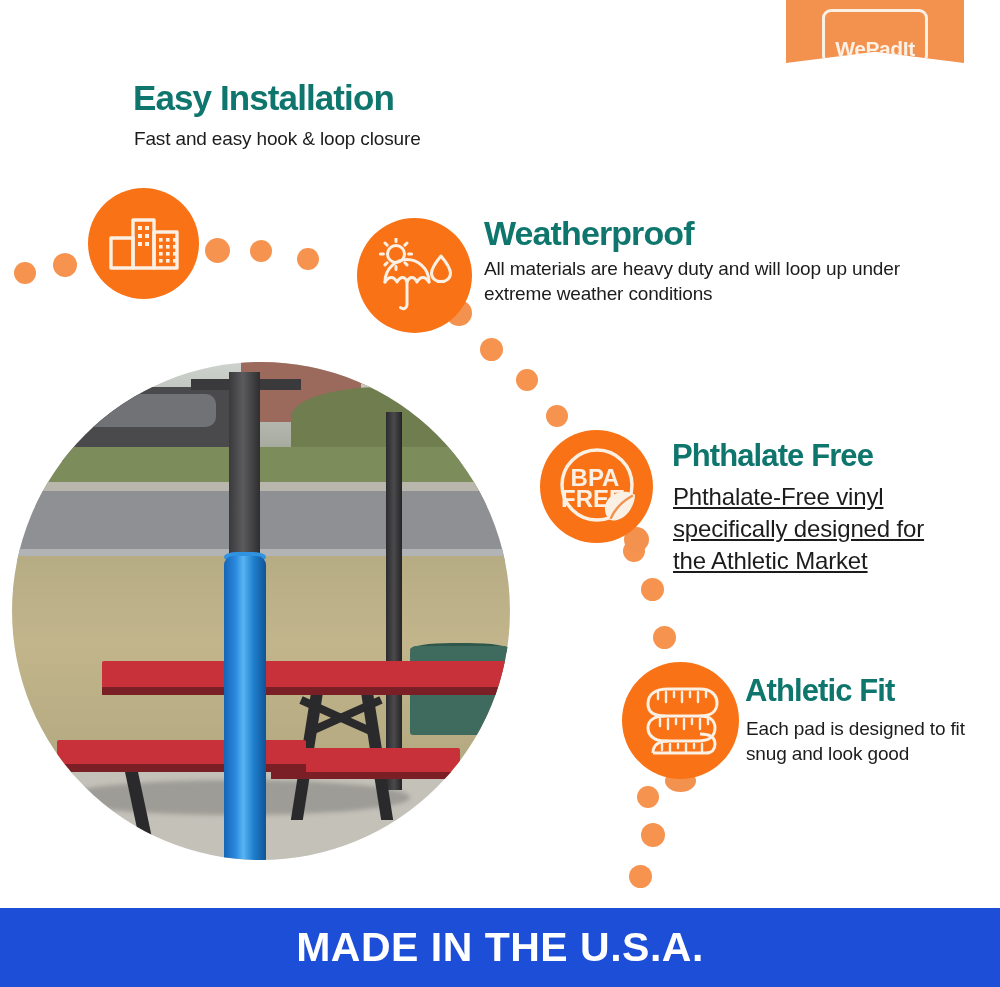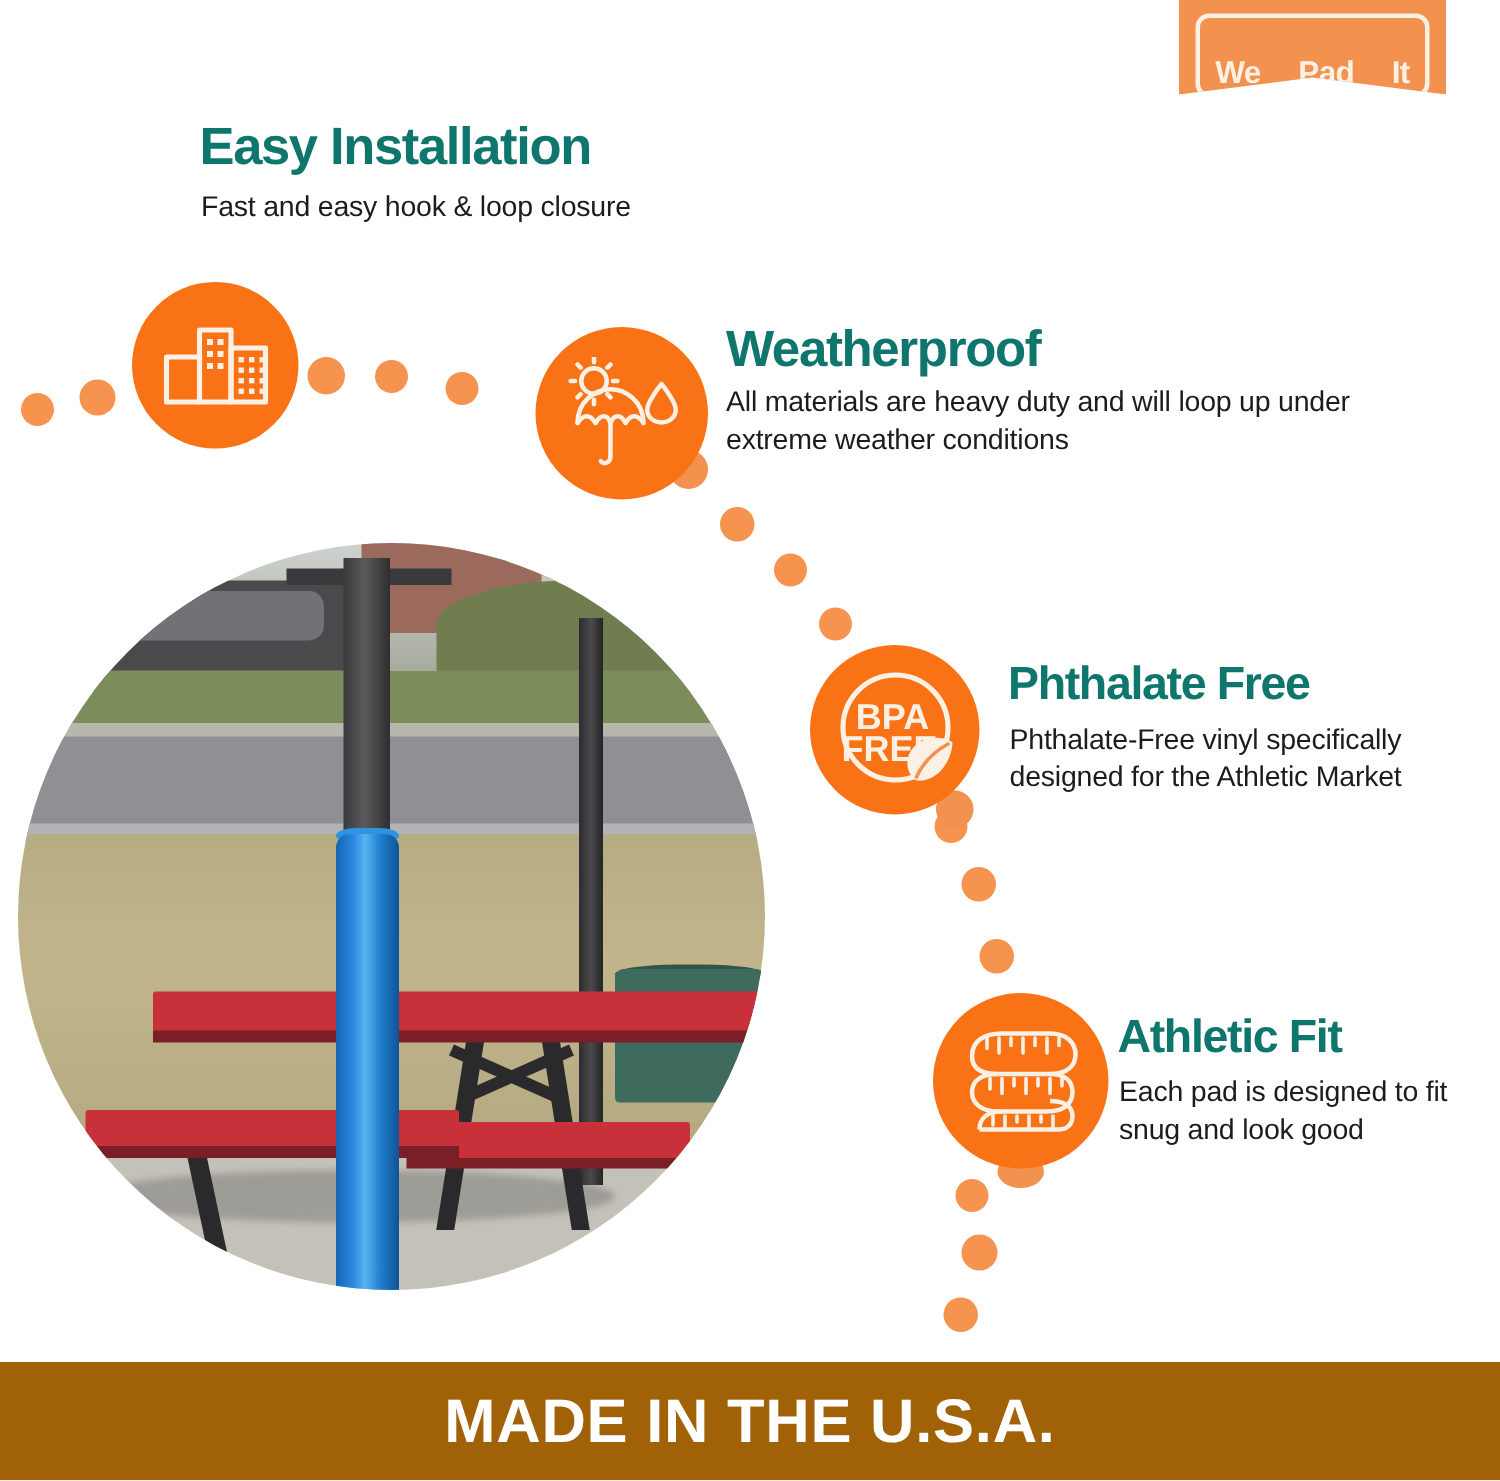--- a/index.html
+++ b/index.html
@@ -28,21 +28,20 @@
     justify-content:center;
   }
   .logo-box{
     margin-top:9px;
     border:3px solid #FBF0E4;
     border-radius:9px;
     padding:2px 10px 3px 10px;
     display:flex;
     align-items:baseline;
     line-height:1;
-    gap:25px;
   }
   .logo-box span{
     color:#FBF0E4;
     font-size:21px;
     letter-spacing:-0.4px;
   }
   .lg-we{font-weight:700;}
   .lg-pad{font-weight:900;font-size:24px;margin-top:24px;}
   .lg-it{font-weight:700;}
 
@@ -62,21 +61,21 @@
     letter-spacing:-0.15px;
   }
 
   #t-easy   {left:133px; top:78px;  font-size:35px;}
   #s-easy   {left:134px; top:126px; font-size:19px;}
 
   #t-weather{left:484px; top:214px; font-size:34px;}
   #s-weather{left:484px; top:256px; font-size:19px; width:420px;}
 
   #t-phth   {left:672px; top:438px; font-size:31px;}
-  #s-phth   {left:673px; top:481px; font-size:19px; width:270px;}
+  #s-phth   {left:673px; top:481px; font-size:24px; width:270px;text-decoration:underline;}
 
   #t-fit    {left:745px; top:673px; font-size:31px;}
   #s-fit    {left:746px; top:716px; font-size:19px; width:235px;}
 
   
   .icon-circle{
     position:absolute;
     border-radius:50%;
     background:#f97316;
     display:flex;
@@ -189,21 +188,21 @@
           background:linear-gradient(90deg,#1465b5 0%,#2b8ae0 28%,#59b4f2 46%,#2080cf 70%,#0f5396 100%);
           border-radius:9px 9px 0 0;}
   .sc-pad-top{position:absolute;left:42.6%;top:38.2%;width:8.4%;height:2%;
           background:#2f93e2;border-radius:50%/80%;}
 
   
   #banner{
     position:absolute;
     left:0; top:908px;
     width:1000px; height:79px;
-    background:#a16207;
+    background:#1d4ed8;
     display:flex;
     align-items:center;
     justify-content:center;
   }
   #banner .txt{
     color:#ffffff;
     font-size:41px;
     font-weight:800;
     letter-spacing:0.5px;
     white-space:nowrap;

